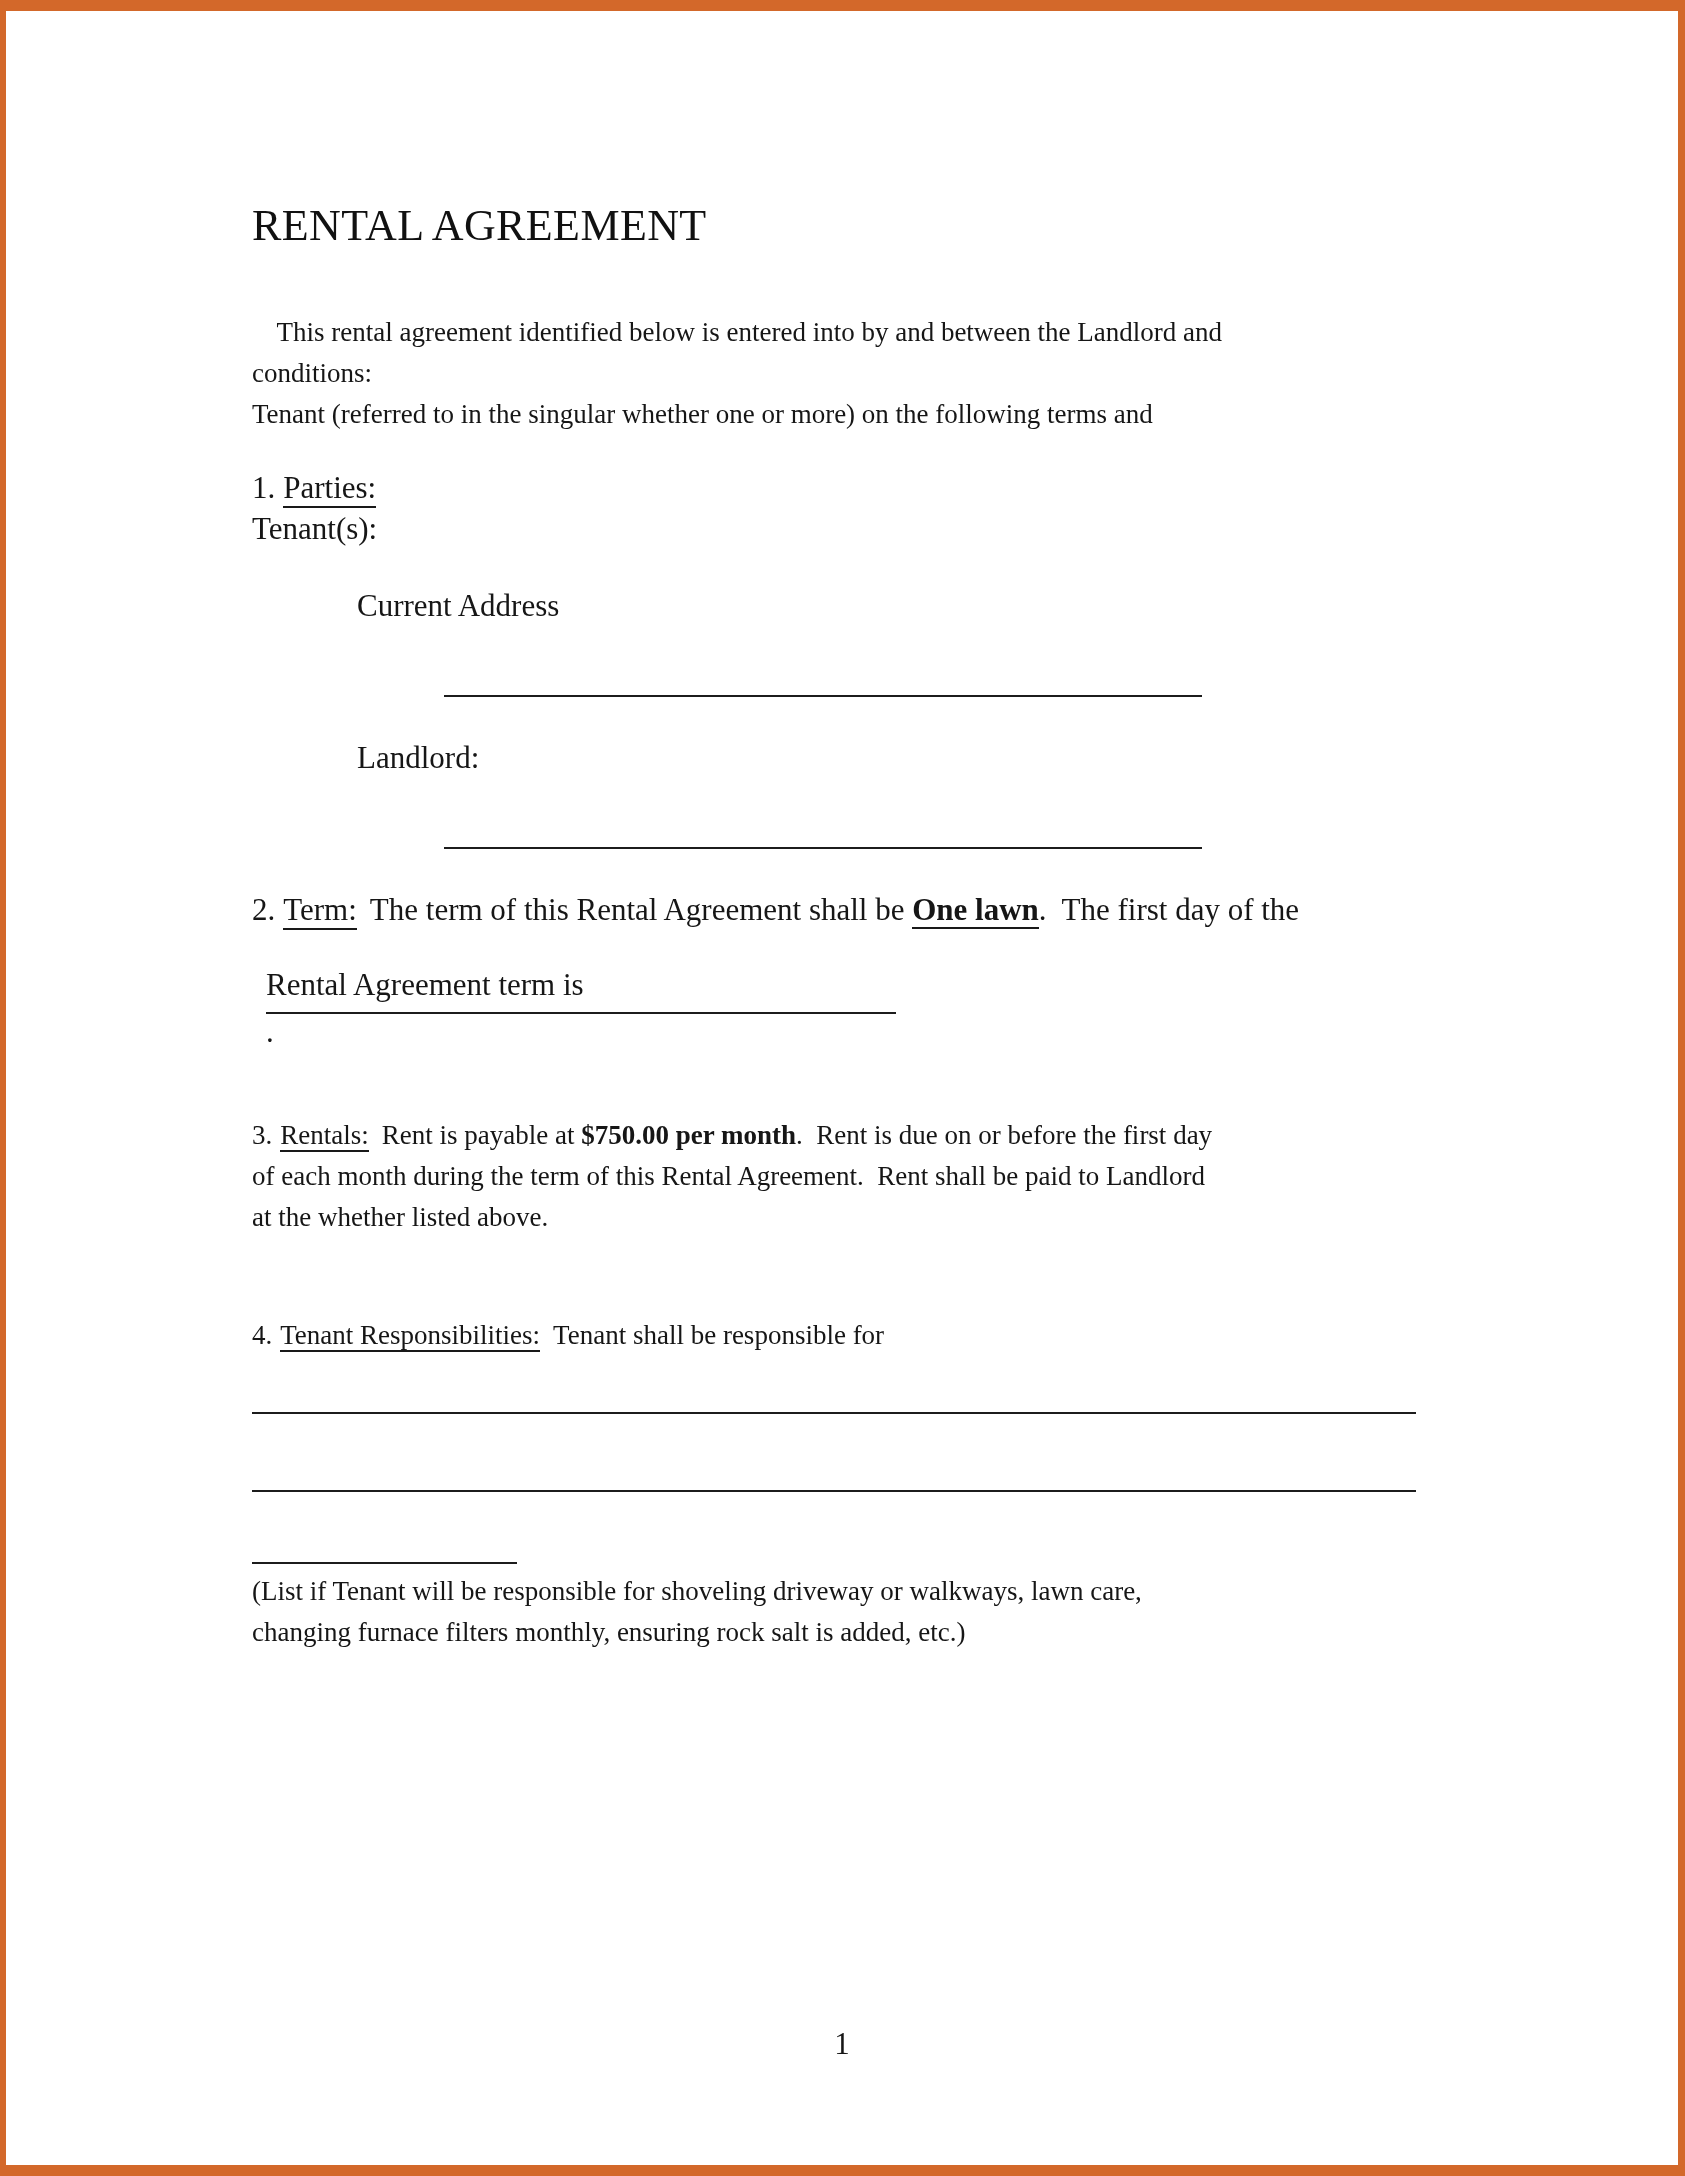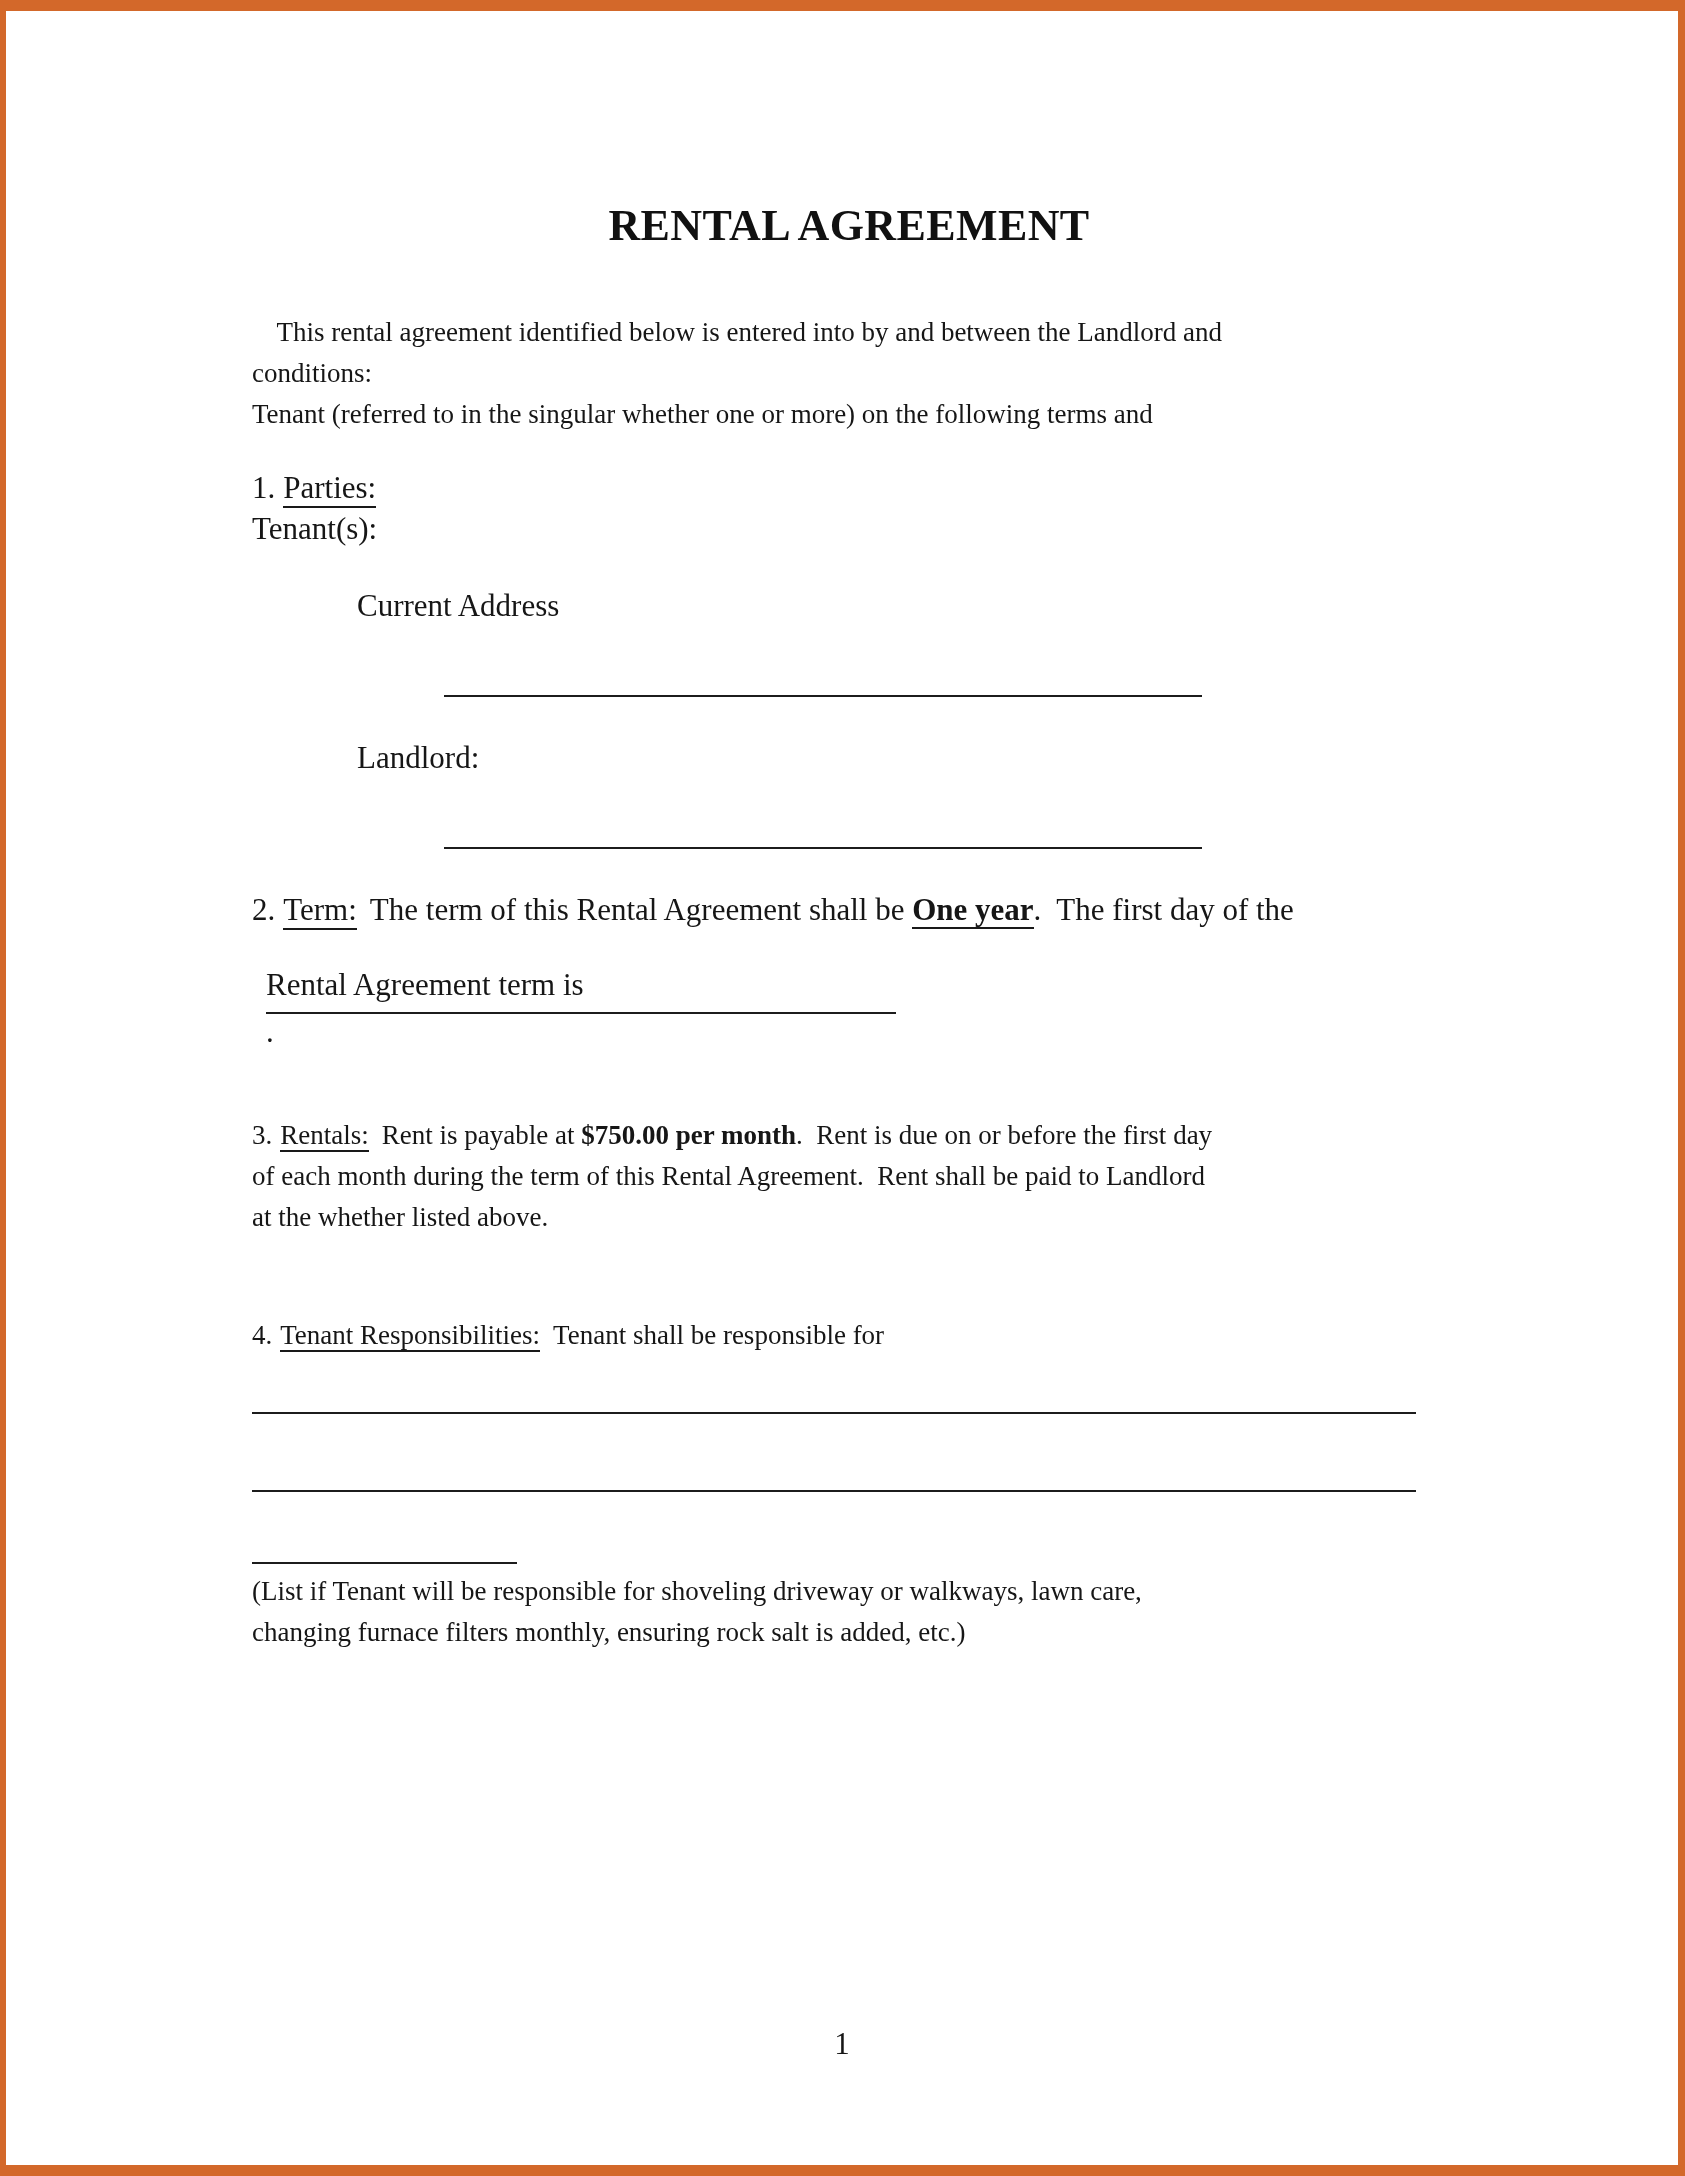--- a/index.html
+++ b/index.html
@@ -13,23 +13,22 @@
     position:relative;
     background:#ffffff;
     font-family:"Liberation Serif","DejaVu Serif",serif;
     color:#161616;
     overflow:hidden;
   }
   .content { padding-left:246px; width:1194px; }
 
   .doc-title {
     margin:189px 0 0 0;
-    text-align:center;
     font-size:44px;
-    font-weight:bold;
+    font-weight:normal;
     letter-spacing:0.4px;
     color:#111111;
   }
 
   .bt { font-size:27px; line-height:41px; }
 
   .intro { margin-top:61px; }
   .indent { text-indent:24.6px; }
 
   
@@ -125,21 +124,21 @@
       <span class="rule"></span>
     </div>
 
 
     <div class="rulerow">
       <div class="rline"></div>
     </div>
 
     <div class="frow sec2">
       <span>
-        <span class="num">2.</span><span class="hu">Term:</span><span class="after-head">The term of this Rental Agreement shall be </span><span class="vu">One year</span><span>.&nbsp; The first day of the</span>
+        <span class="num">2.</span><span class="hu">Term:</span><span class="after-head">The term of this Rental Agreement shall be </span><span class="vu">One lawn</span><span>.&nbsp; The first day of the</span>
       </span>
     </div>
 
     <div class="frow sec2b">
       <span class="flabel">Rental Agreement term is</span>
       <span class="rule fixed" style="width:630px"></span>
       <span>.</span>
     </div>
 
     <div class="bt sec3">

